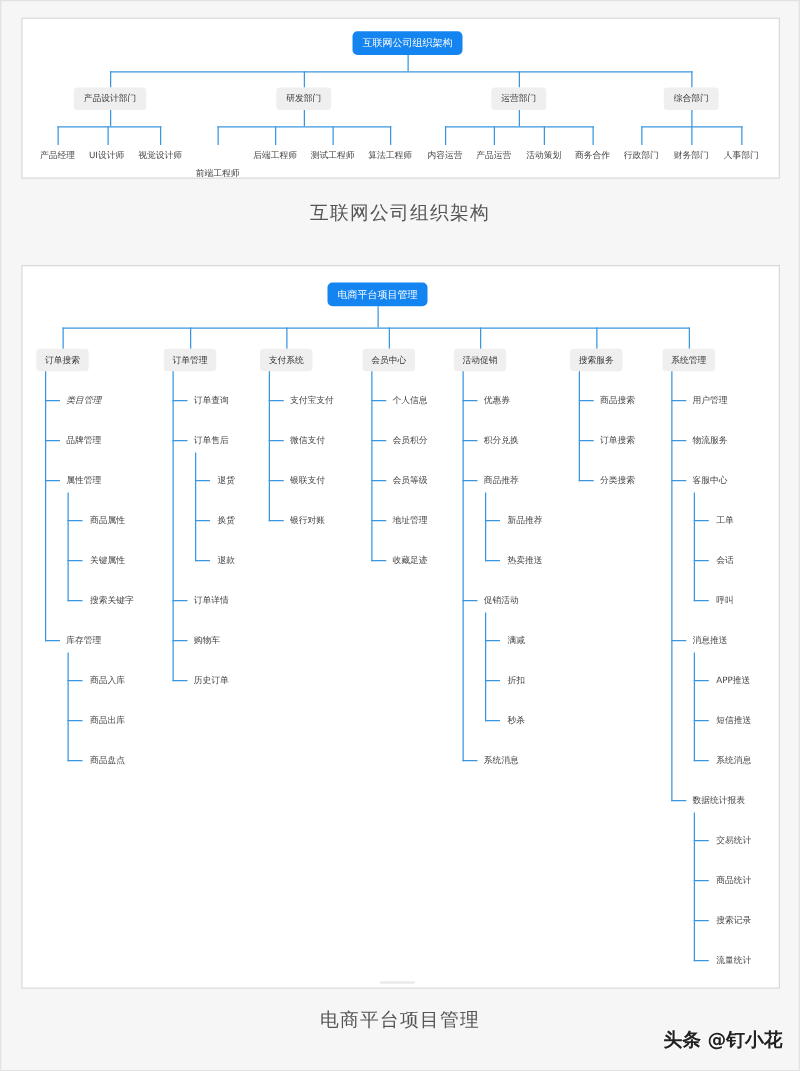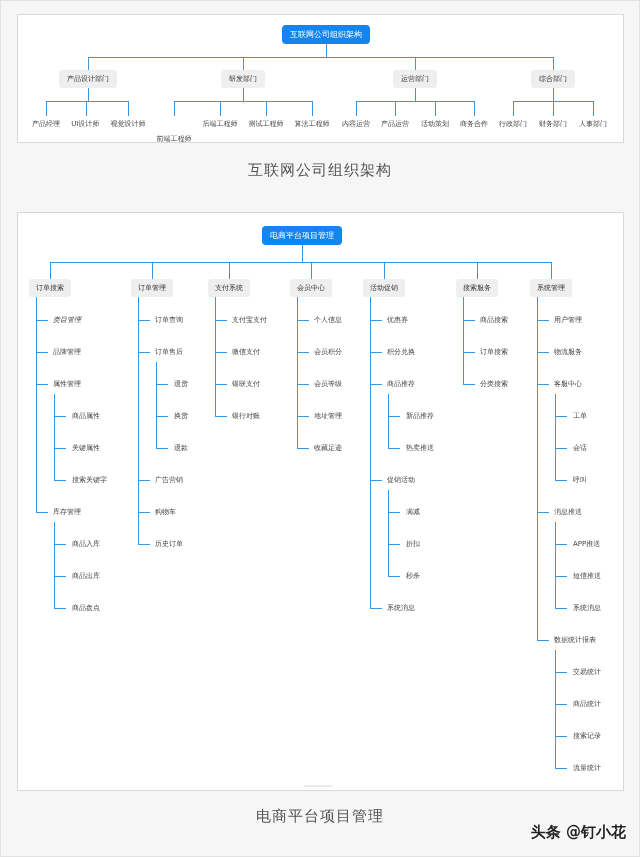--- a/index.html
+++ b/index.html
@@ -120,21 +120,21 @@
     <div class="ln" style="left: 138px; top: 352px; width: 12px; height: 1px;"></div>
     <div class="leaf" style="left: 155px; top: 347px;">订单售后</div>
     <div class="ln" style="left: 156px; top: 384px; width: 12px; height: 1px;"></div>
     <div class="leaf" style="left: 174px; top: 379px;">退货</div>
     <div class="ln" style="left: 156px; top: 416px; width: 12px; height: 1px;"></div>
     <div class="leaf" style="left: 174px; top: 411px;">换货</div>
     <div class="ln" style="left: 156px; top: 448px; width: 12px; height: 1px;"></div>
     <div class="leaf" style="left: 174px; top: 443px;">退款</div>
     <div class="ln" style="left: 156px; top: 362px; width: 1px; height: 87px;"></div>
     <div class="ln" style="left: 138px; top: 480px; width: 12px; height: 1px;"></div>
-    <div class="leaf" style="left: 155px; top: 475px;">广告营销</div>
+    <div class="leaf" style="left: 155px; top: 475px;">订单详情</div>
     <div class="ln" style="left: 138px; top: 512px; width: 12px; height: 1px;"></div>
     <div class="leaf" style="left: 155px; top: 507px;">购物车</div>
     <div class="ln" style="left: 138px; top: 544px; width: 12px; height: 1px;"></div>
     <div class="leaf" style="left: 155px; top: 539px;">历史订单</div>
     <div class="ln" style="left: 138px; top: 297px; width: 1px; height: 248px;"></div>
     <div class="ln" style="left: 229px; top: 262px; width: 1px; height: 17px;"></div>
     <div class="dept" style="left: 208px; top: 279px; width: 42px; height: 18px; line-height: 18px;">支付系统</div>
     <div class="ln" style="left: 215px; top: 320px; width: 12px; height: 1px;"></div>
     <div class="leaf" style="left: 232px; top: 315px;">支付宝支付</div>
     <div class="ln" style="left: 215px; top: 352px; width: 12px; height: 1px;"></div>

